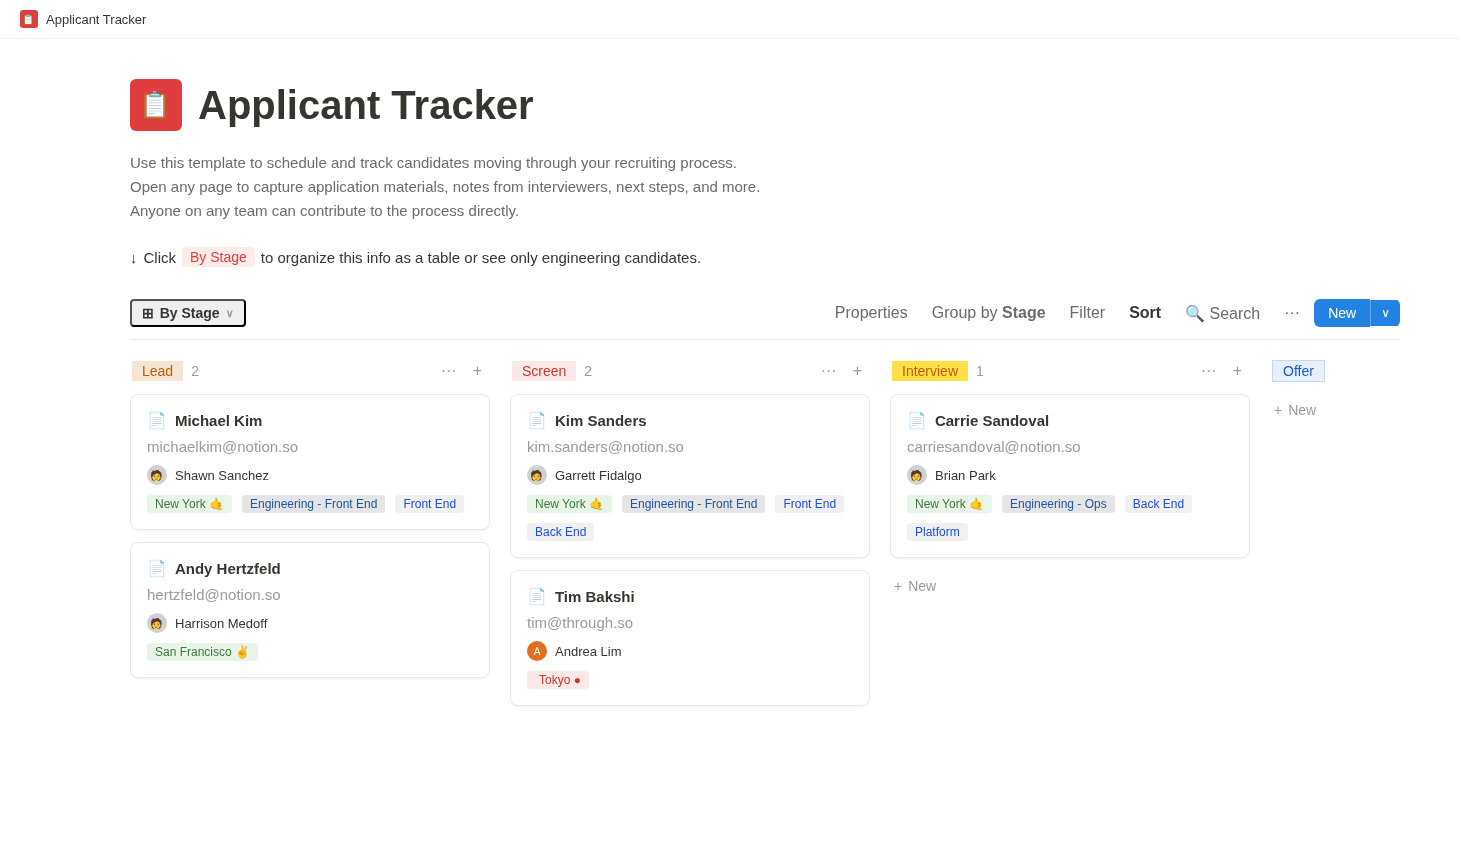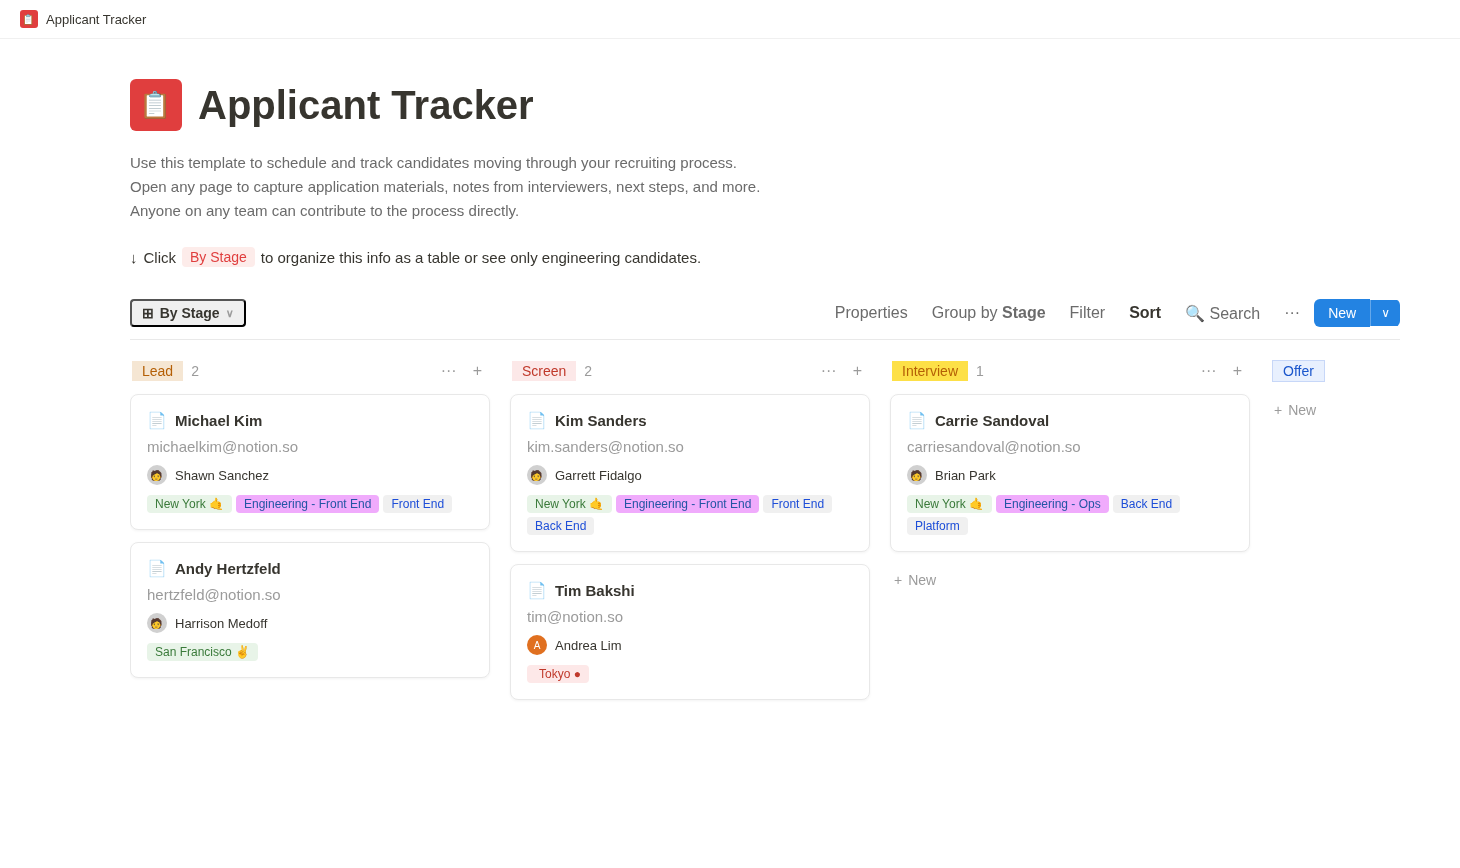--- a/index.html
+++ b/index.html
@@ -224,42 +224,42 @@
       color: #555;
       overflow: hidden;
     }
     .avatar-orange {
       background: #e07020;
       color: white;
     }
     .tags {
       display: flex;
       flex-wrap: wrap;
-      gap: 4px;
+      gap: 10px;
     }
     .tag {
       padding: 2px 8px;
       border-radius: 4px;
       font-size: 12px;
       font-weight: 500;
       display: flex;
       align-items: center;
       gap: 4px;
     }
     .tag-location {
       background: #e8f4e8;
       color: #3a7a3a;
     }
     .tag-location-red {
       background: #fde8e8;
       color: #c0392b;
       padding-left: 12px;
     }
     .tag-dept {
-      background: #f0abfc;
+      background: #e5e5e5;
       color: #2255a4;
     }
     .tag-skill {
       background: #f0f0f0;
       color: #1d4ed8;
     }
     .new-card-btn {
       display: flex;
       align-items: center;
       gap: 6px;
@@ -401,21 +401,21 @@
           <span class="tag tag-skill">Front End</span>
           <span class="tag tag-skill">Back End</span>
         </div>
       </div>
 
       <div class="card">
         <div class="card-title">
           <span class="card-doc-icon">📄</span>
           <span>Tim Bakshi</span>
         </div>
-        <div class="card-email">tim@notion.so</div>
+        <div class="card-email">tim@through.so</div>
         <div class="card-person">
           <div class="avatar avatar-orange">A</div>
           <span>Andrea Lim</span>
         </div>
         <div class="tags">
           <span class="tag tag-location-red">Tokyo ●</span>
         </div>
       </div>
     </div>
 

